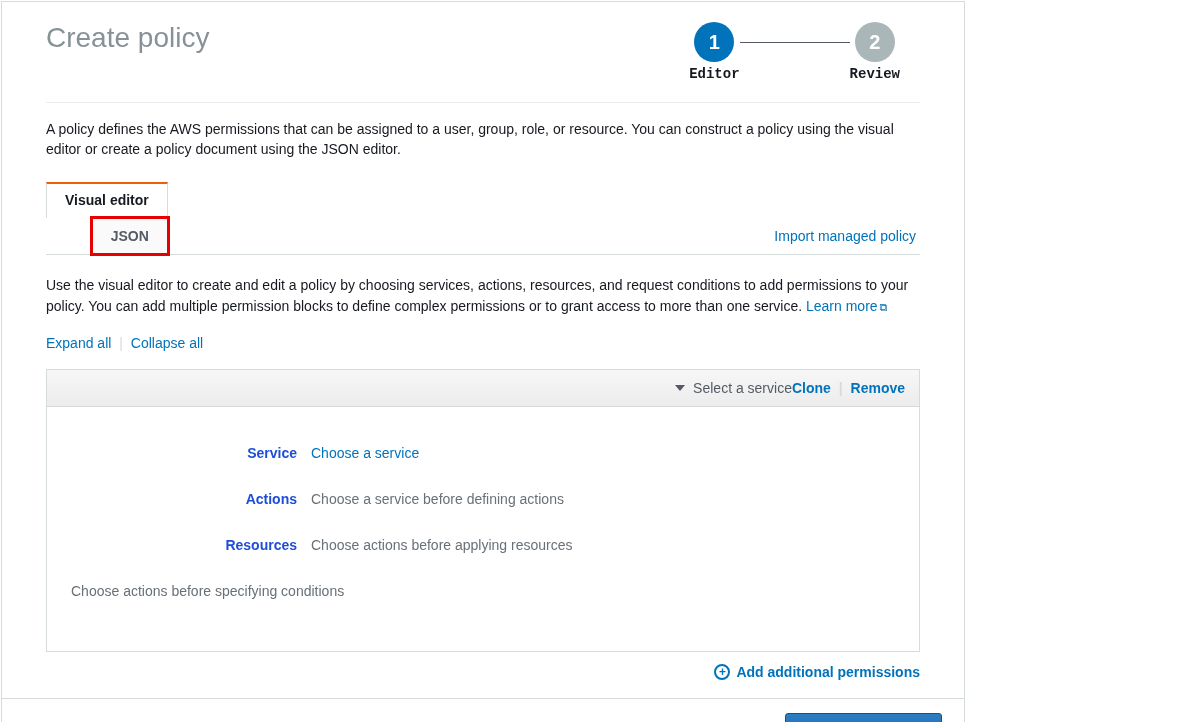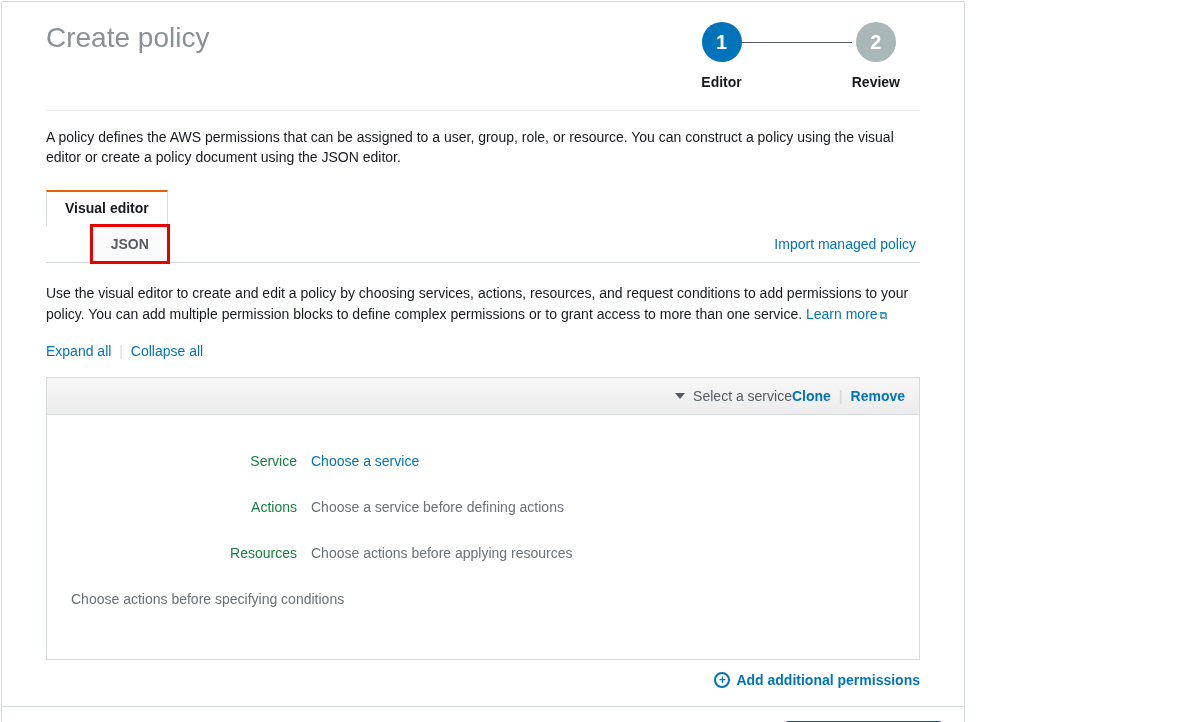--- a/index.html
+++ b/index.html
@@ -43,24 +43,25 @@
       display: flex;
       align-items: center;
       justify-content: center;
       font-size: 20px;
       font-weight: 700;
       color: #fff;
     }
     .wizard-circle.active { background: #0073bb; }
     .wizard-circle.inactive { background: #aab7b8; }
     .wizard-label {
-      margin-top: 12px;
+      margin-top: 4px;
       font-size: 14px;
       font-weight: 700;
       color: #16191f;
+      font-family: Liberation Mono, monospace;
     }
     .wizard-line {
       width: 110px;
       height: 1px;
       background: #545b64;
       margin: 20px 0 0 0;
     }
     .wizard-line-wrap { display:flex; align-items:flex-start;}
     .hr {
       border-top: 1px solid #eaeded;
@@ -163,22 +164,22 @@
     }
     .form-row {
       display: flex;
       align-items: baseline;
       margin: 22px 0;
     }
     .form-row:first-child { margin-top: 10px; }
     .form-label {
       width: 240px;
       text-align: right;
-      font-weight: 400;
-      color: #15803d;
+      font-weight: 700;
+      color: #1d4ed8;
       padding-right: 14px;
     }
     .form-value { color: #687078; margin-top: 8px; }
     .form-value.link { color: #0073bb; }
     .add-perm-row {
       display: flex;
       justify-content: flex-end;
       padding: 12px 44px 0 44px;
       font-weight: 700;
       align-items: center;

